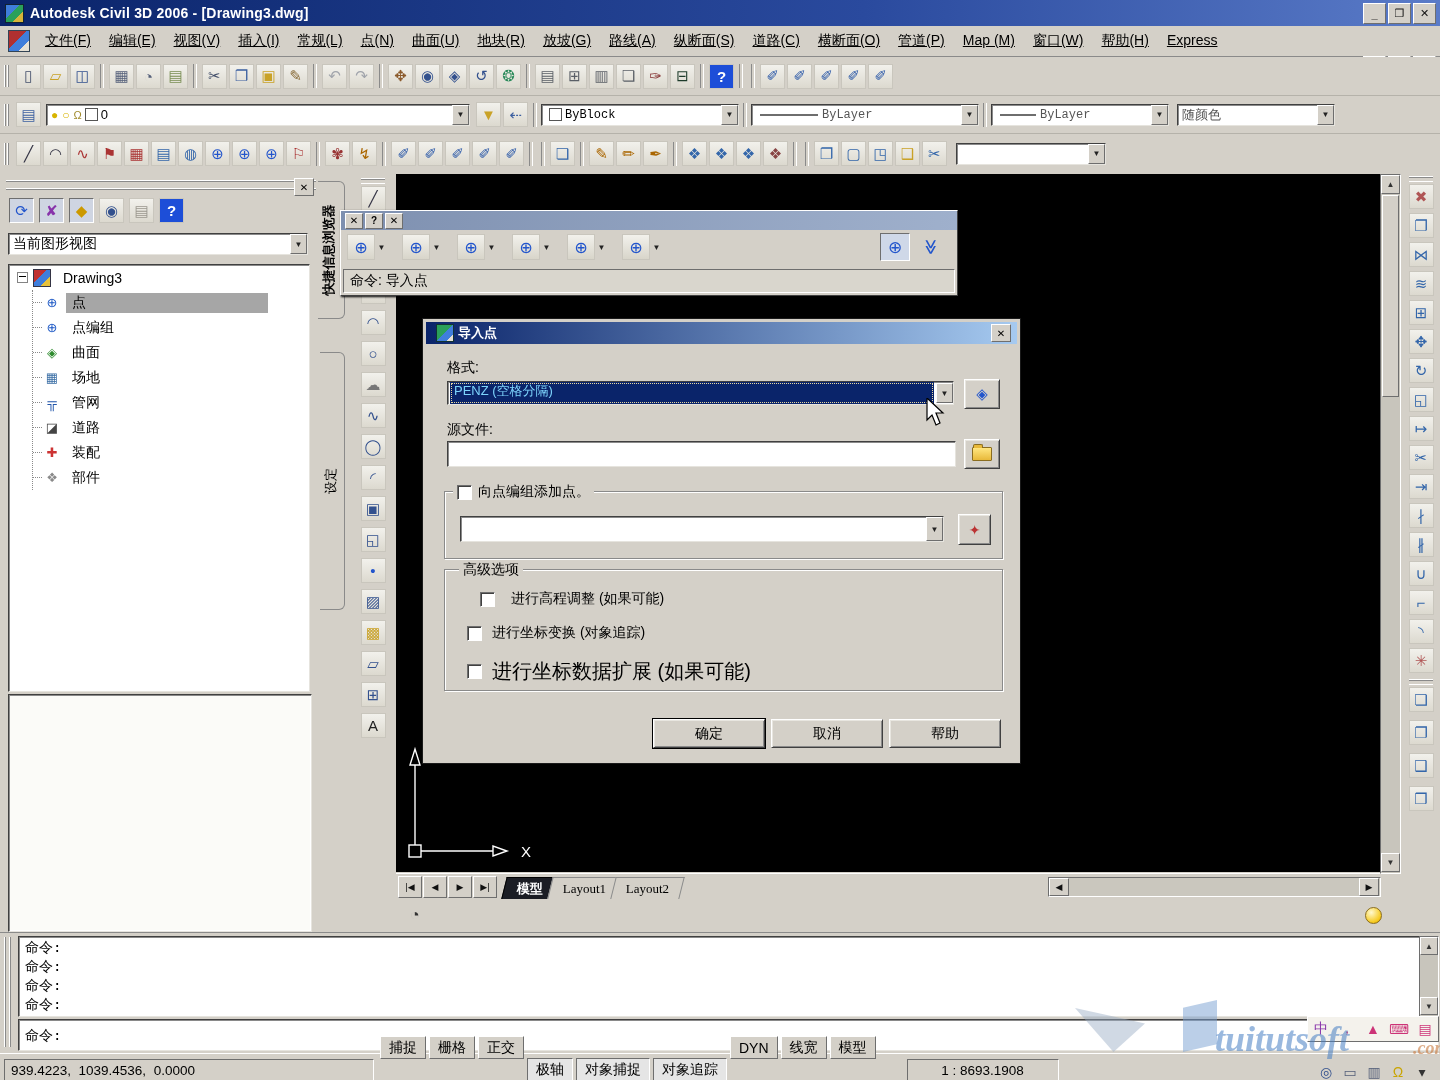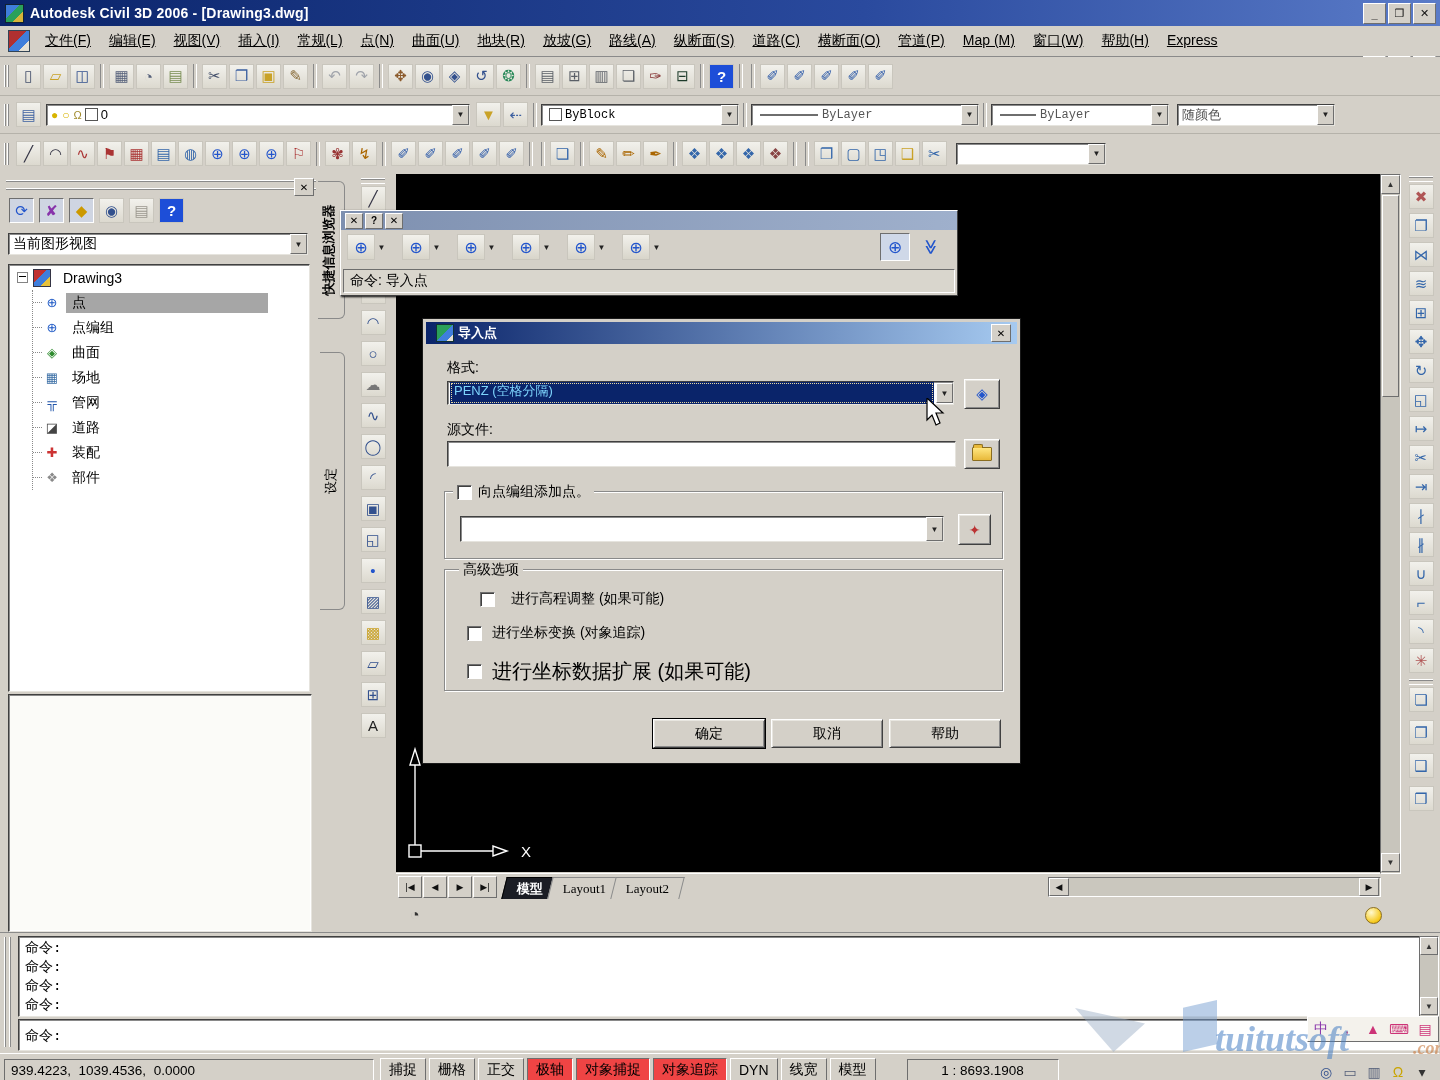--- a/index.html
+++ b/index.html
@@ -68,21 +68,21 @@
   .folder-ic::before{content:"";position:absolute;left:0;top:-4px;width:8px;height:3px;background:#e8b93a;border:1px solid #8a6d1f;border-bottom:none;border-radius:2px 2px 0 0;}
   
   .ltab{height:21px;display:flex;align-items:center;padding:0 12px;border:1px solid #8a8a8a;border-bottom:none;transform:skewX(-14deg);margin-right:-6px;background:#d4d0c8;}
   .ltab>span{transform:skewX(14deg);font-size:13px;font-family:"Liberation Serif","DejaVu Serif",serif;}
   .ltab.active{background:#1b1d24;border-color:#000;}
   .ltab.active>span{color:#fff;font-weight:bold;}
   .navb{width:22px;height:20px;background:#d4d0c8;display:flex;align-items:center;justify-content:center;font-size:9px;color:#111;margin-right:1px;}
   
   .cmdtext{font-family:"DejaVu Sans Mono","Liberation Mono",monospace;font-size:14px;line-height:19px;}
   .tg{height:21px;display:flex;align-items:center;padding:0 8px;margin-right:3px;font-size:14px;background:#d4d0c8;border:1px solid;border-color:#fff #6e6e6e #6e6e6e #fff;}
-  .tg.pressed{border-color:#6e6e6e #fff #fff #6e6e6e;background:#ef4444;}
+  .tg.pressed{border-color:#6e6e6e #fff #fff #6e6e6e;background:#e5e5e5;margin-top:22px;}
   .trayico{width:20px;height:18px;display:flex;align-items:center;justify-content:center;font-size:14px;}
   .wm{color:rgba(70,125,195,.55);font-weight:bold;font-style:italic;font-family:"Liberation Serif","DejaVu Serif",serif;}
   .bulb{width:15px;height:15px;border-radius:50%;background:radial-gradient(circle at 35% 30%,#fff9cf,#f6c91c 70%,#c99700);border:1px solid #8a6d1f;}
   .vgripline{background:repeating-linear-gradient(#ffffff 0 1px,#8a8a8a 1px 2px,#d4d0c8 2px 5px);}
 </style>
 </head>
 <body>
 
 <div id="screen">
 

